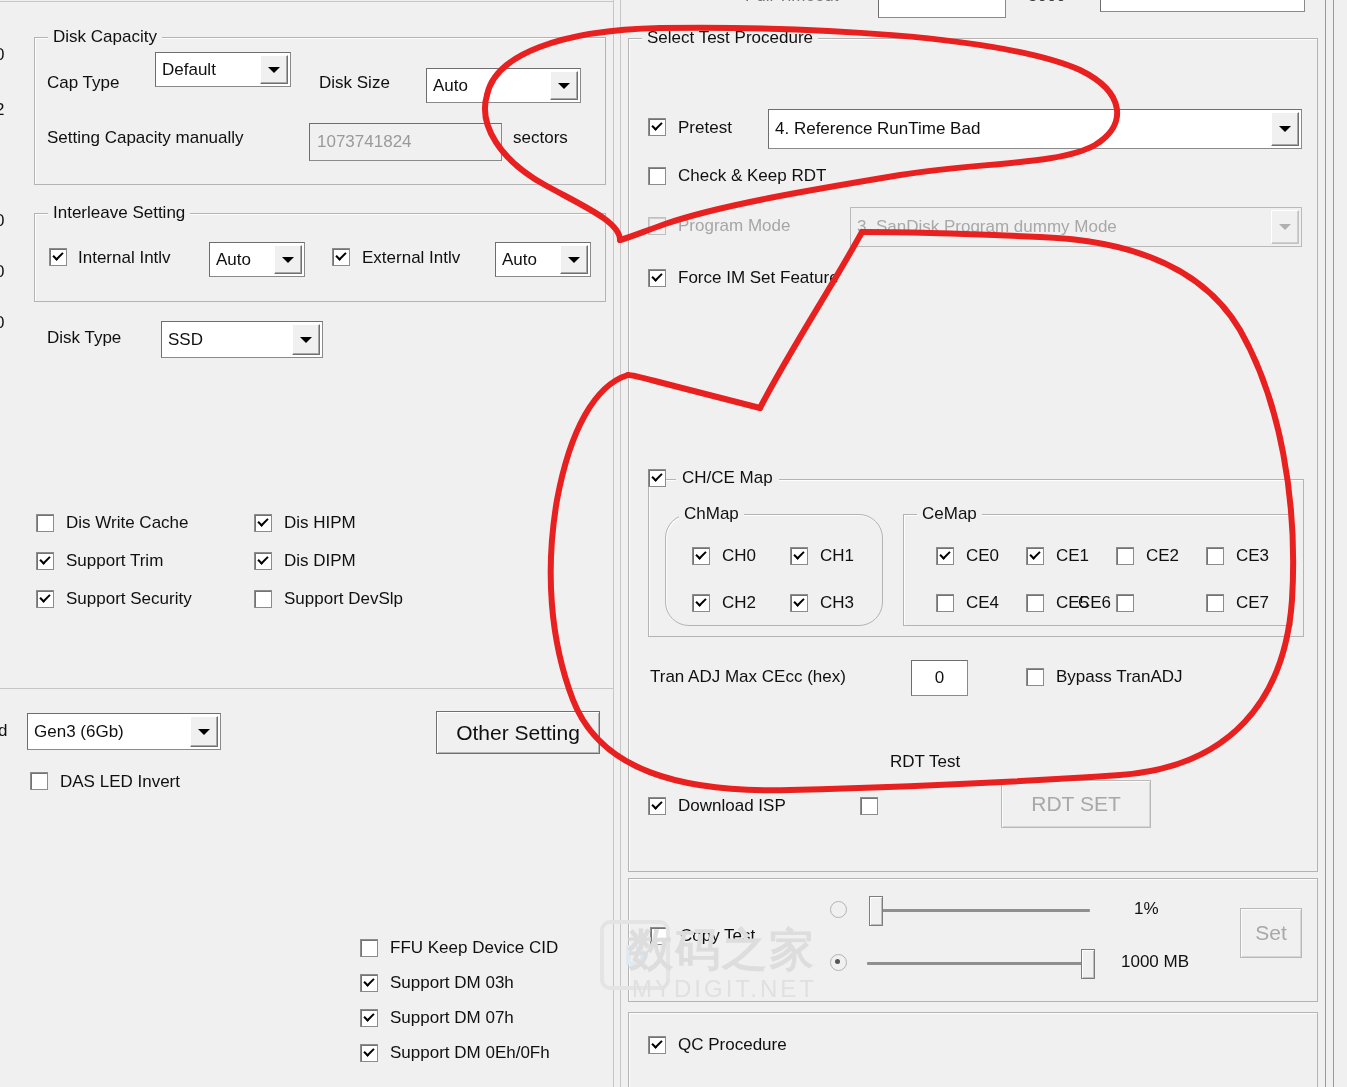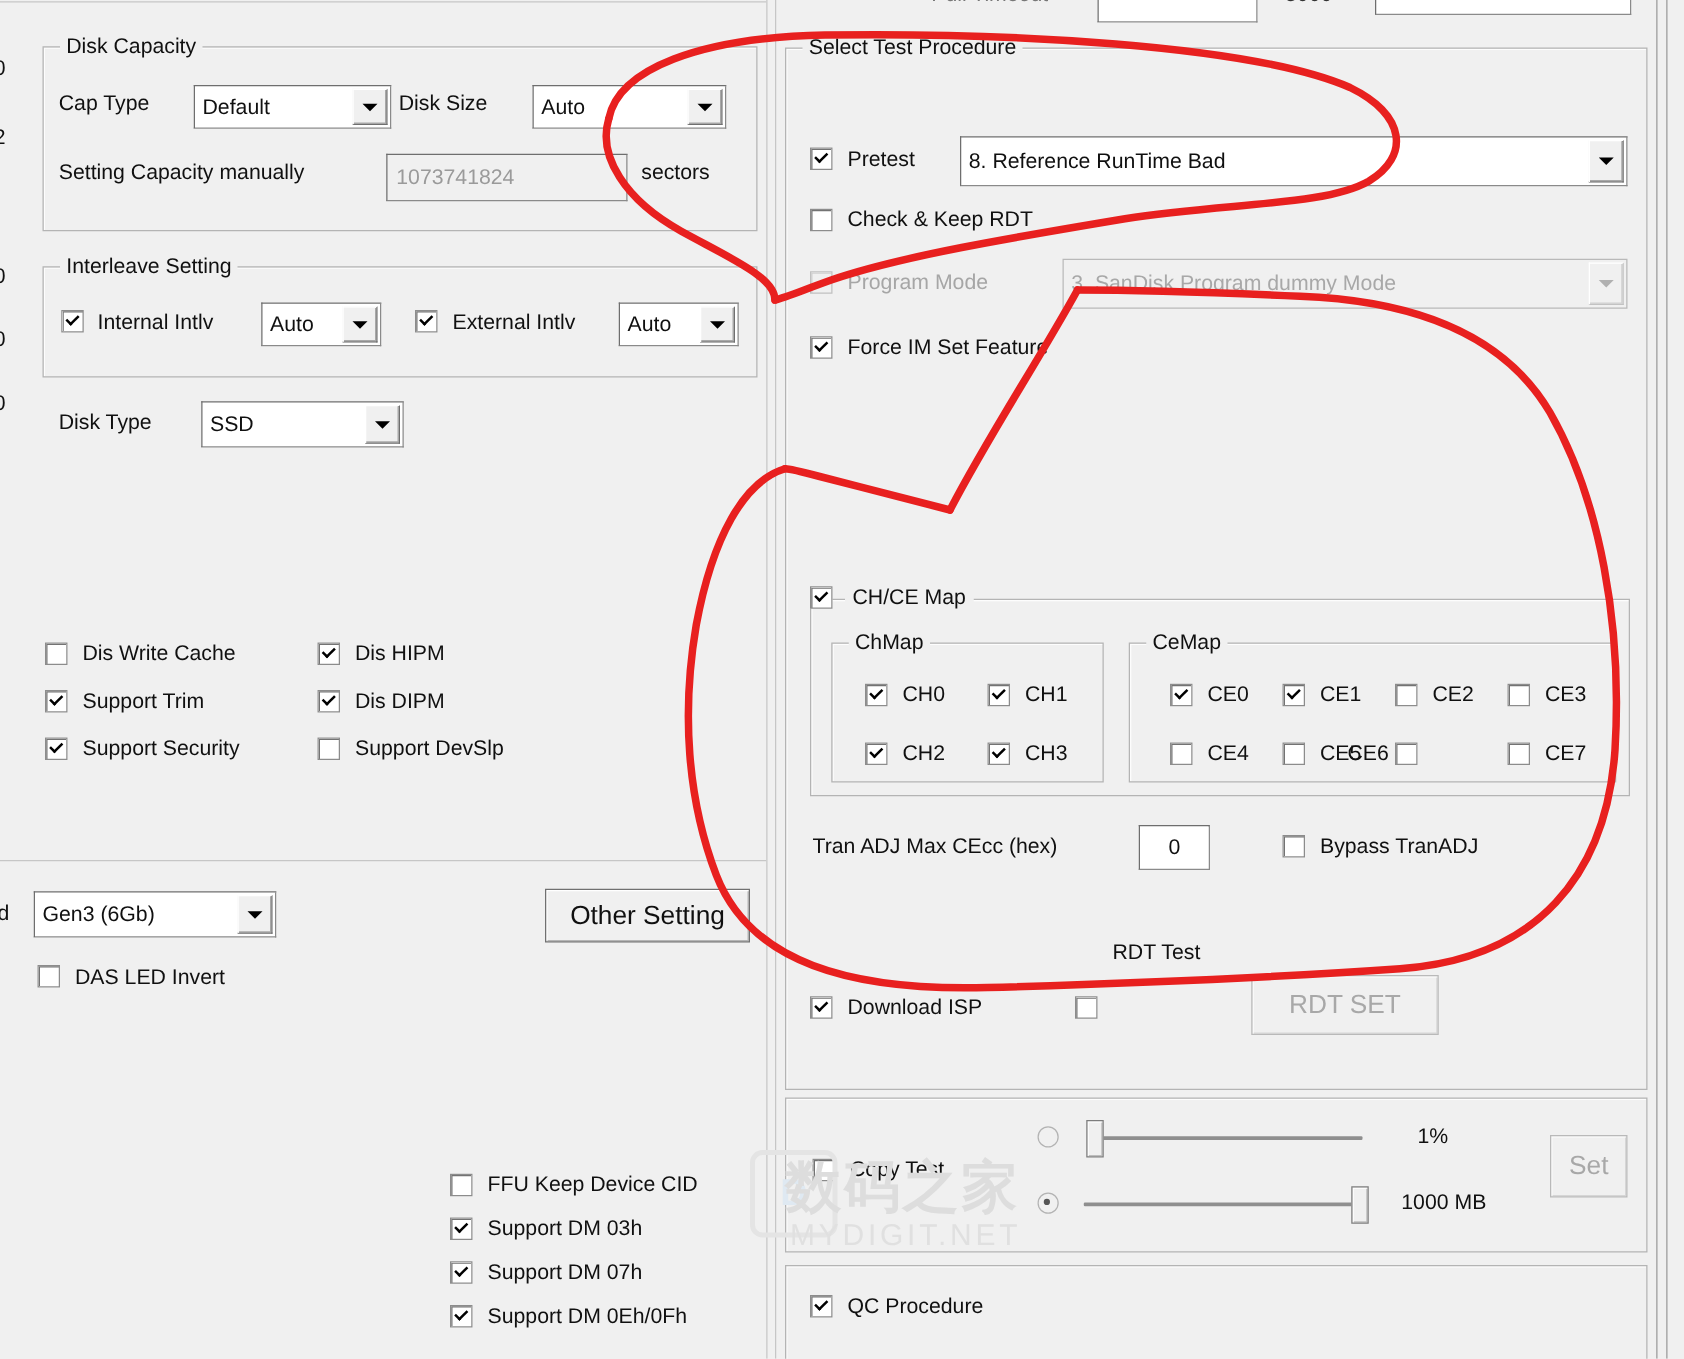--- a/index.html
+++ b/index.html
@@ -107,21 +107,21 @@
 <div class="lbl" style="left:-5px;top:45px;">0</div>
 <div class="lbl" style="left:-5px;top:100px;">2</div>
 <div class="lbl" style="left:-5px;top:211px;">0</div>
 <div class="lbl" style="left:-5px;top:262px;">0</div>
 <div class="lbl" style="left:-5px;top:313px;">0</div>
 
 <div class="grp" style="left:34px;top:37px;width:570px;height:146px;">
   <div class="grp-title">Disk Capacity</div>
 </div>
 <div class="lbl" style="left:47px;top:73px;">Cap Type</div>
-<div class="combo" style="left:155px;top:68px;width:158px;height:35px;">
+<div class="combo" style="left:155px;top:52px;width:136px;height:35px;">
   <span class="val">Default</span>
   <span class="arw">
       <span class="tri"></span>
     </span>
 </div>
 <div class="lbl" style="left:319px;top:73px;">Disk Size</div>
 <div class="combo" style="left:426px;top:68px;width:155px;height:35px;">
   <span class="val">Auto</span>
   <span class="arw">
       <span class="tri"></span>
@@ -204,21 +204,21 @@
 <div class="lbl" style="left:745px;top:-14px;color:#777;">Pull Timeout</div>
 <div class="lbl" style="left:1028px;top:-14px;color:#333;">3000</div>
 
 <div class="grp" style="left:628px;top:38px;width:688px;height:832px;">
   <div class="grp-title">Select Test Procedure</div>
 </div>
 
 <div class="cb on" style="left:648px;top:118px;"></div>
 <div class="cblabel" style="left:678px;top:118px;">Pretest</div>
 <div class="combo" style="left:768px;top:109px;width:534px;height:40px;">
-  <span class="val">8. Reference RunTime Bad</span>
+  <span class="val">4. Reference RunTime Bad</span>
   <span class="arw">
       <span class="tri"></span>
     </span>
 </div>
 
 <div class="cb" style="left:648px;top:167px;"></div>
 <div class="cblabel" style="left:678px;top:166px;">Check &amp; Keep RDT</div>
 
 <div class="cb dim" style="left:648px;top:217px;"></div>
 <div class="cblabel dim" style="left:678px;top:216px;">Program Mode</div>
@@ -229,21 +229,21 @@
     </span>
 </div>
 
 <div class="cb on" style="left:648px;top:269px;"></div>
 <div class="cblabel" style="left:678px;top:268px;">Force IM Set Feature</div>
 
 <div class="grp" style="left:648px;top:479px;width:654px;height:156px;"></div>
 <div class="cb on" style="left:648px;top:469px;z-index:3;"></div>
 <div class="grp-title" style="position:absolute;left:676px;top:468px;background:#f0f0f0;padding:0 6px;z-index:3;">CH/CE Map</div>
 
-<div class="grp" style="left:665px;top:514px;width:216px;height:110px;">
+<div class="grp" style="left:665px;top:514px;width:216px;height:110px;border-radius:24px;">
   <div class="grp-title">ChMap</div>
 </div>
 <div class="cb on" style="left:692px;top:547px;"></div>
 <div class="cblabel" style="left:722px;top:546px;">CH0</div>
 <div class="cb on" style="left:790px;top:547px;"></div>
 <div class="cblabel" style="left:820px;top:546px;">CH1</div>
 <div class="cb on" style="left:692px;top:594px;"></div>
 <div class="cblabel" style="left:722px;top:593px;">CH2</div>
 <div class="cb on" style="left:790px;top:594px;"></div>
 <div class="cblabel" style="left:820px;top:593px;">CH3</div>

